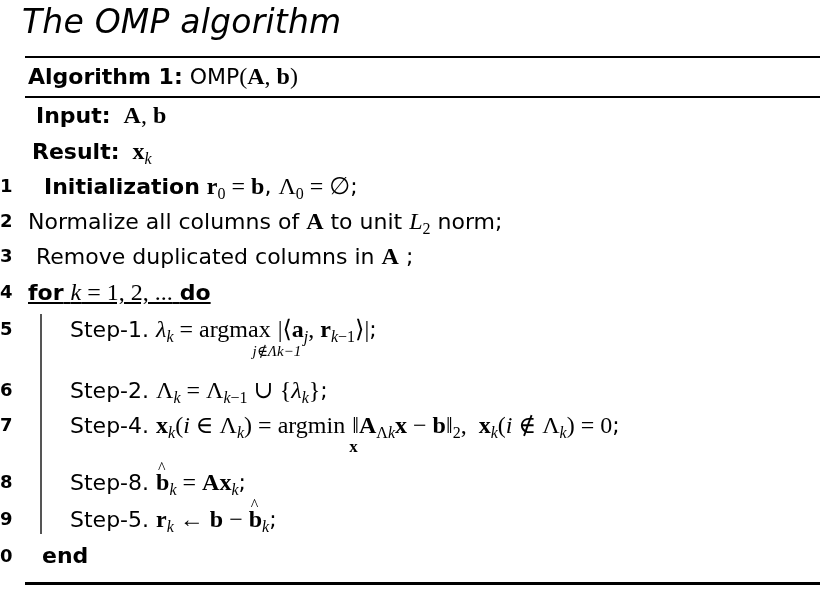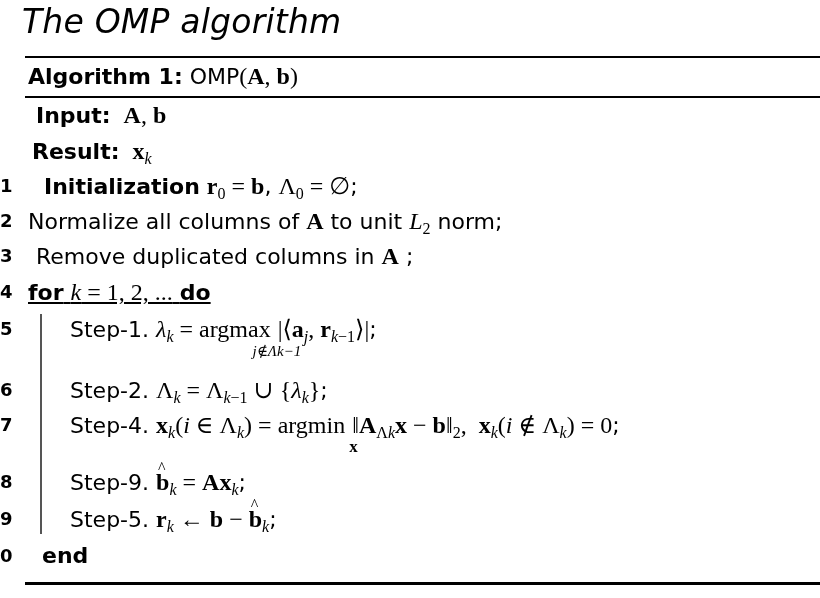--- a/index.html
+++ b/index.html
@@ -119,21 +119,21 @@
   <span class="body indent">
     <span>Step-4.</span>
     <span class="mb">x</span><span class="sub"><i>k</i></span><span class="m">(</span><span class="mi">i</span><span class="m"> ∈ Λ</span><span class="sub"><i>k</i></span><span class="m">) = </span><span class="opwrap"><span class="m">argmin</span><span class="under bold">x</span></span>
     <span class="m">‖</span><span class="mb">A</span><span class="sub">Λ<i>k</i></span><span class="mb">x</span><span class="m"> − </span><span class="mb">b</span><span class="m">‖</span><span class="sub">2</span><span class="m">, &nbsp;</span><span class="mb">x</span><span class="sub"><i>k</i></span><span class="m">(</span><span class="mi">i</span><span class="m"> ∉ Λ</span><span class="sub"><i>k</i></span><span class="m">) = 0</span>;
   </span>
 </div>
 
 <div class="line" style="top:466px;">
   <span class="num">8</span>
   <span class="body indent">
-    <span>Step-9.</span>
+    <span>Step-8.</span>
     <span class="mb hat">b</span><span class="sub"><i>k</i></span><span class="m"> = </span><span class="mb">Ax</span><span class="sub"><i>k</i></span>;
   </span>
 </div>
 
 <div class="line" style="top:503px;">
   <span class="num">9</span>
   <span class="body indent">
     <span>Step-5.</span>
     <span class="mb">r</span><span class="sub"><i>k</i></span><span class="m"> ← </span><span class="mb">b</span><span class="m"> − </span><span class="mb hat">b</span><span class="sub"><i>k</i></span>;
   </span>

